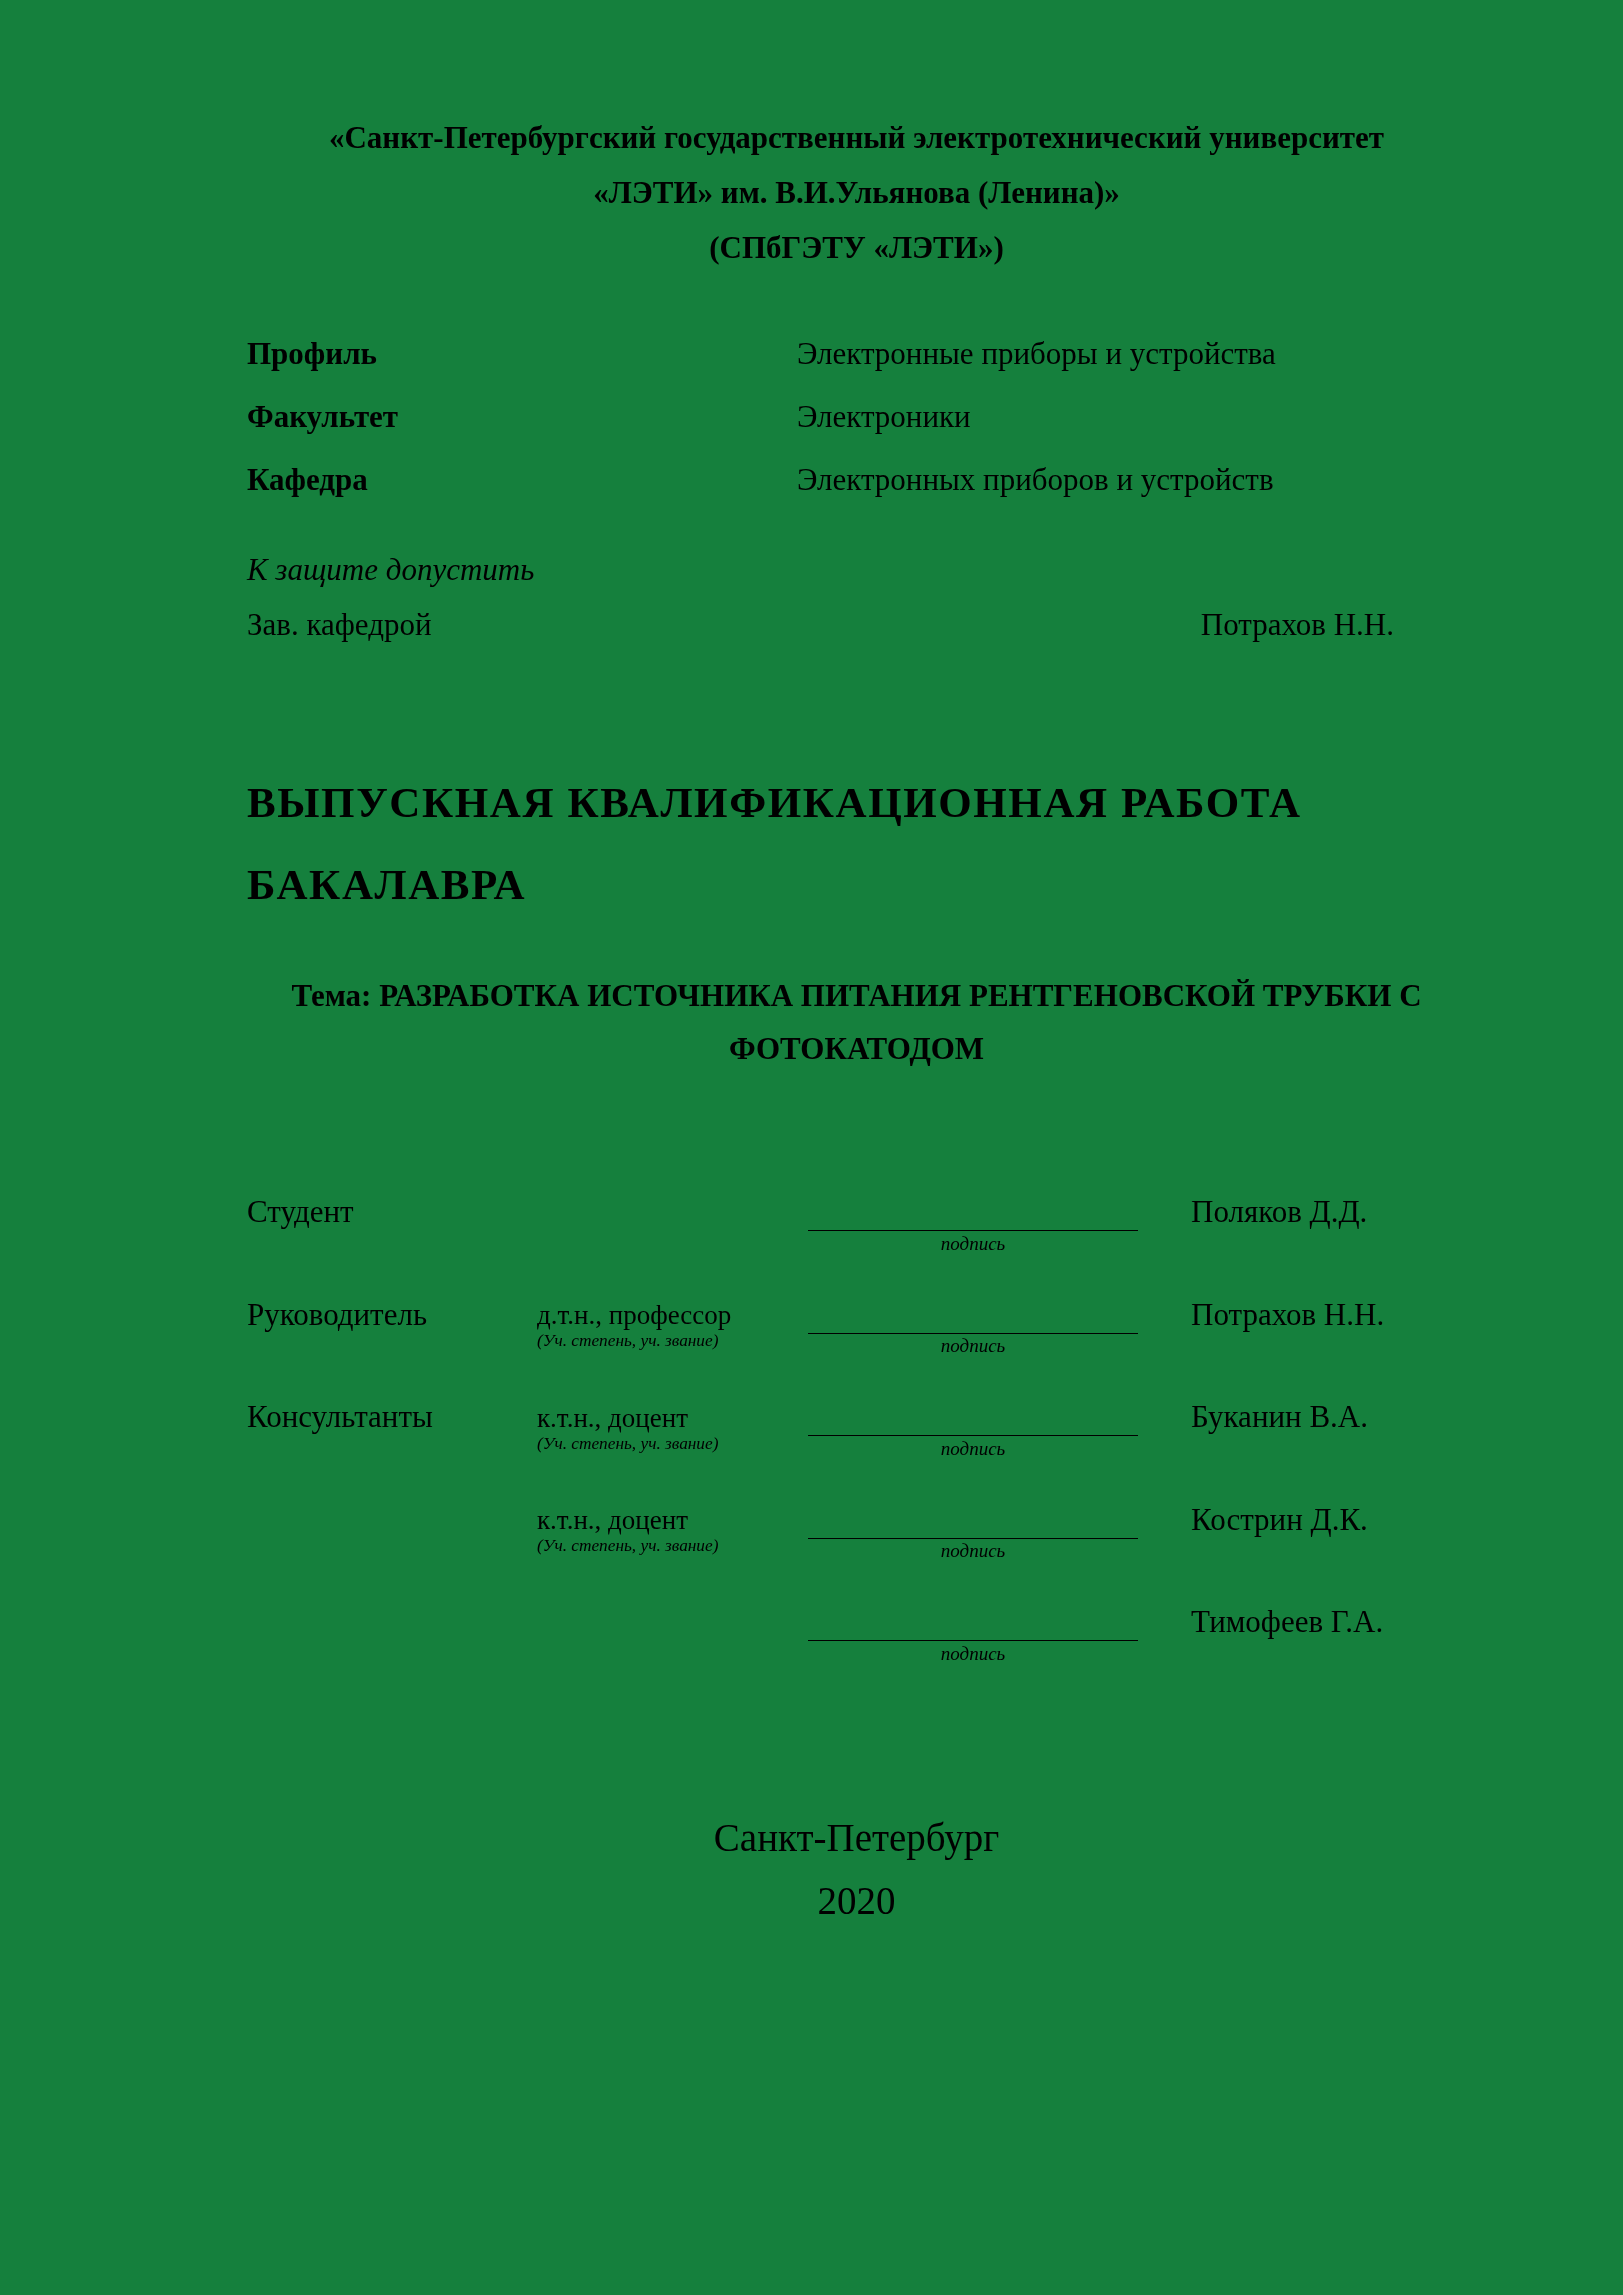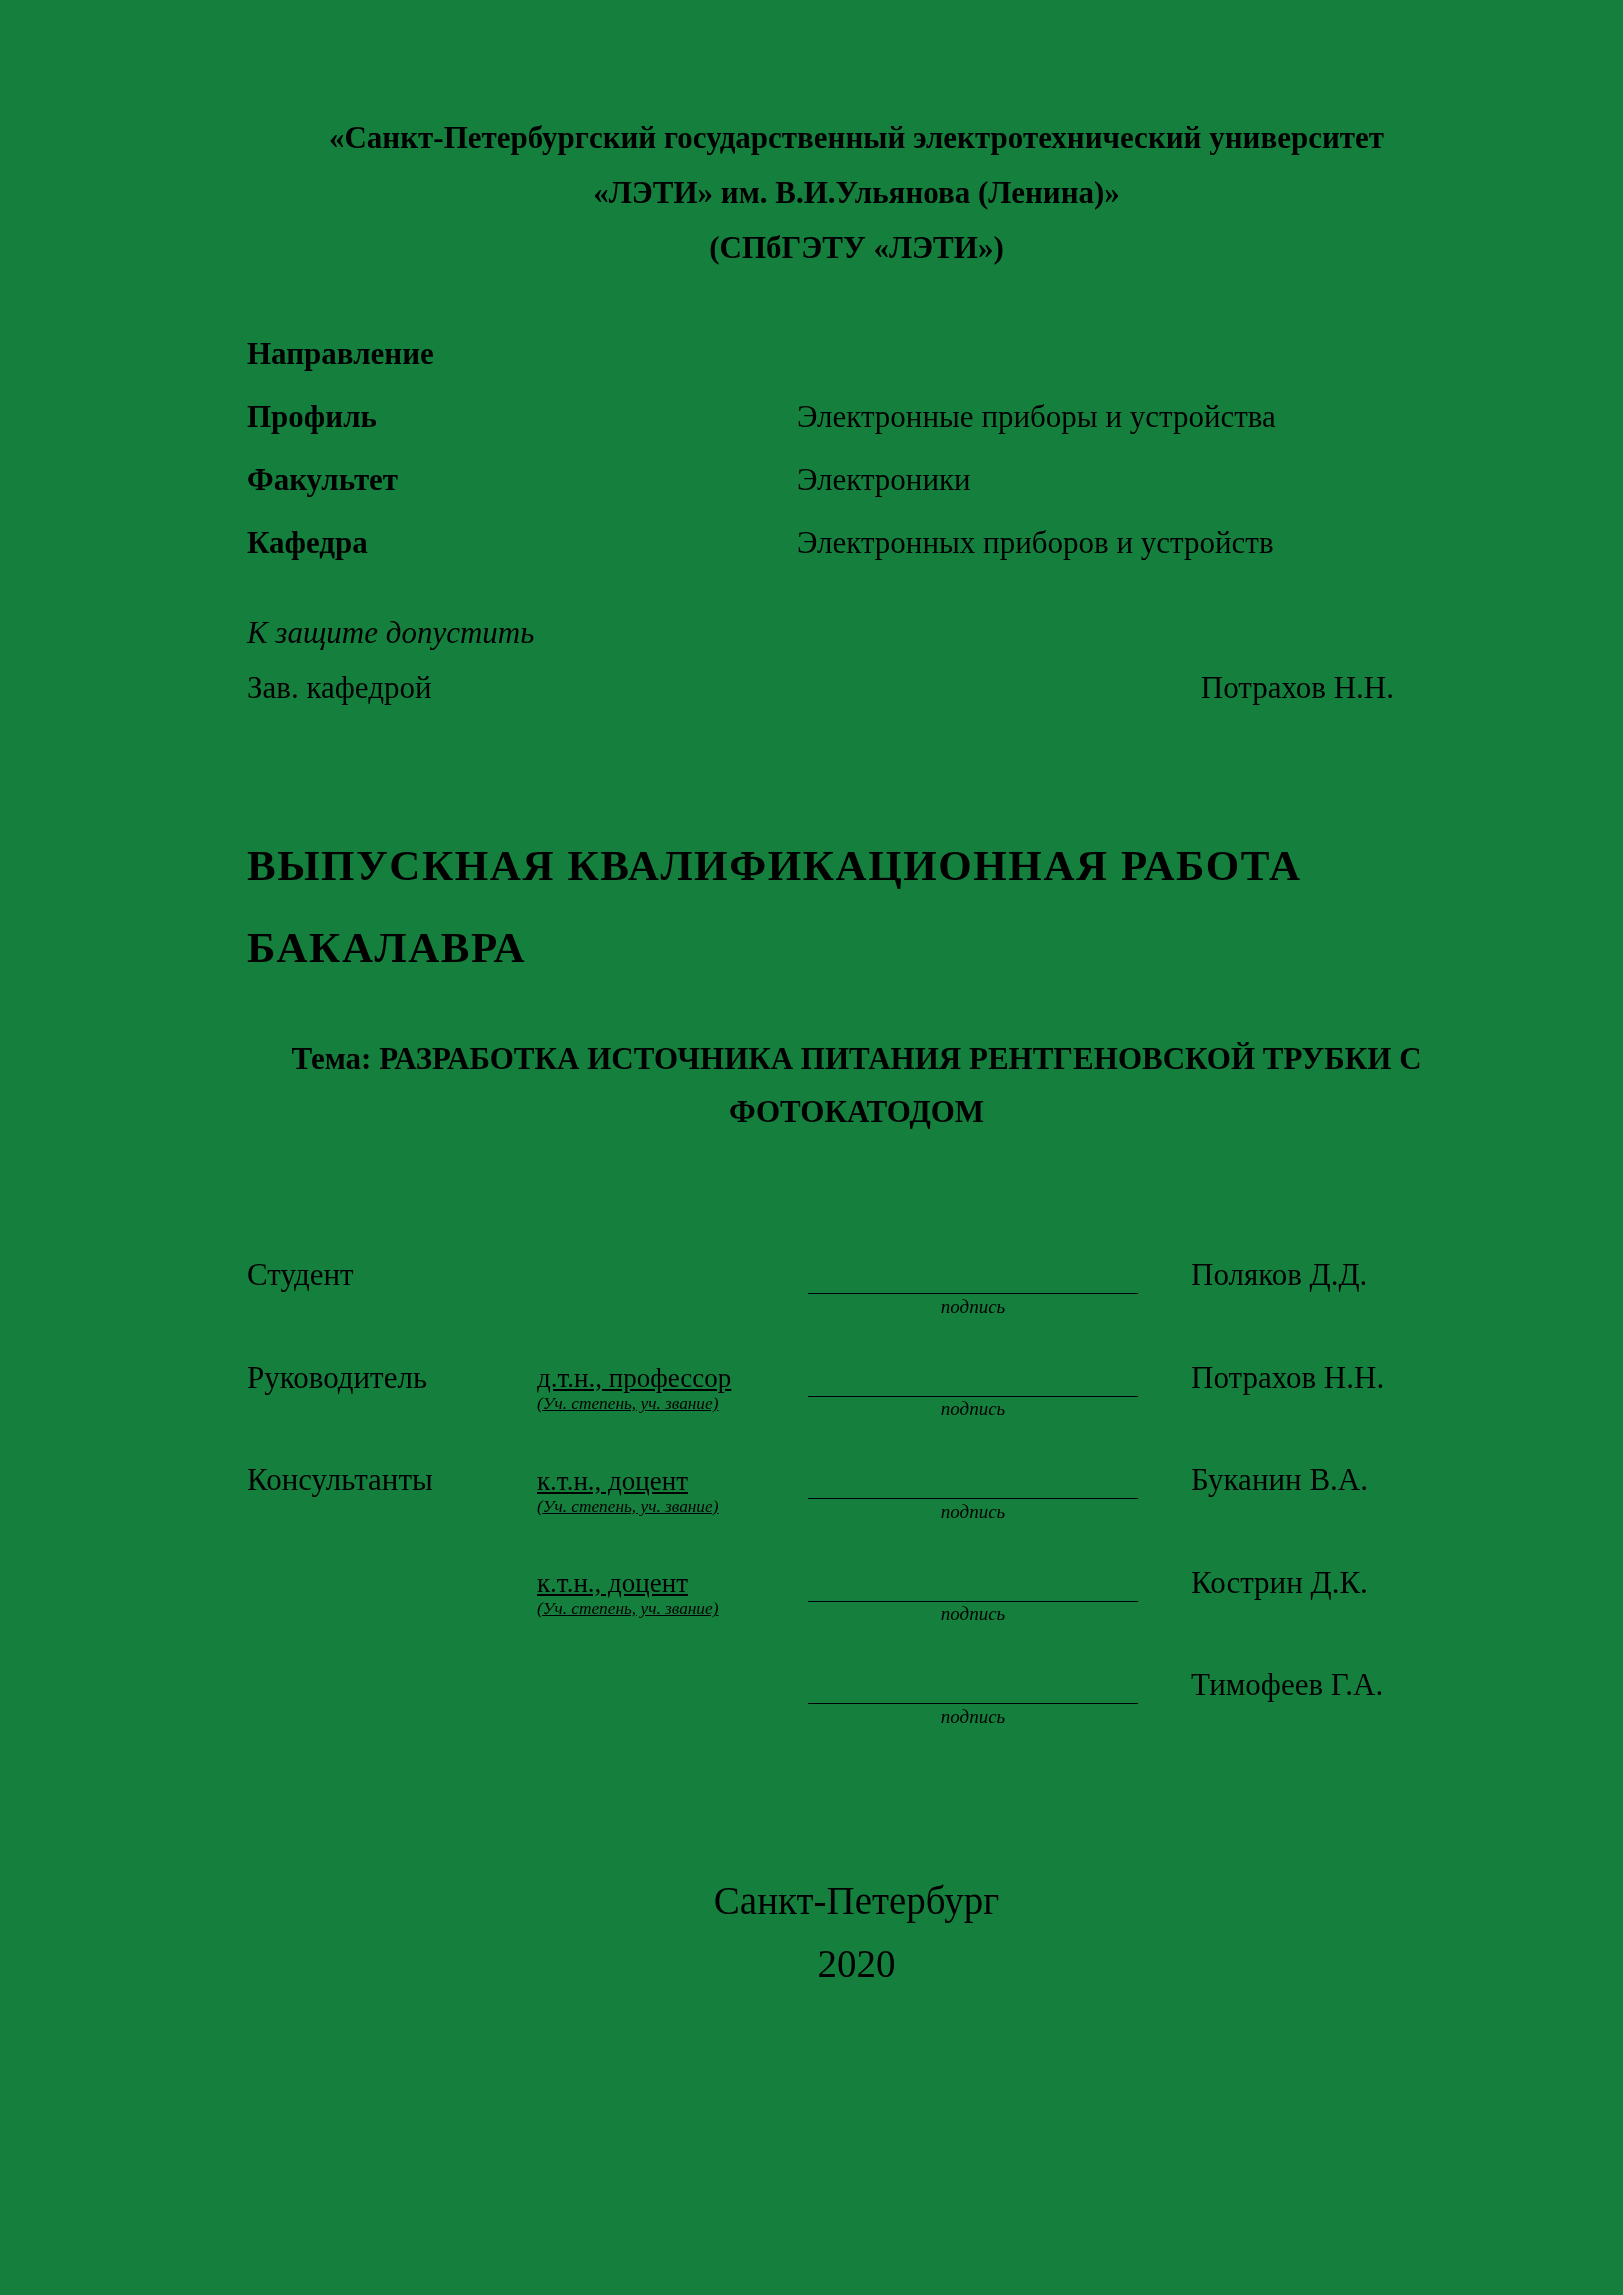--- a/index.html
+++ b/index.html
@@ -64,21 +64,21 @@
   .sig-row {
     display: grid;
     grid-template-columns: 290px 271px 338px auto;
     align-items: start;
     margin-bottom: 41px;
   }
   .sig-role {
     font-size: 31px;
     line-height: 38px;
   }
-  .sig-degree { padding-top: 4.7px; text-decoration: underline; }
+  .sig-degree { padding-top: 4.7px; }
   .degree-text {
     font-size: 27px;
     line-height: 31px;
   }
   .degree-hint {
     font-size: 17.3px;
     font-style: italic;
     line-height: 20.4px;
   }
   .sig-line-col { }
@@ -115,21 +115,20 @@
 <div class="page">
 
   <div class="uni-header">
     <div>«Санкт-Петербургский государственный электротехнический университет</div>
     <div>«ЛЭТИ» им. В.И.Ульянова (Ленина)»</div>
     <div>(СПбГЭТУ «ЛЭТИ»)</div>
   </div>
 
   <div class="info-block">
     <div class="info-row">
-      <div class="info-label">Направление</div>
     </div>
     <div class="info-row">
       <div class="info-label">Профиль</div>
       <div class="info-value">Электронные приборы и устройства</div>
     </div>
     <div class="info-row">
       <div class="info-label">Факультет</div>
       <div class="info-value">Электроники</div>
     </div>
     <div class="info-row">

